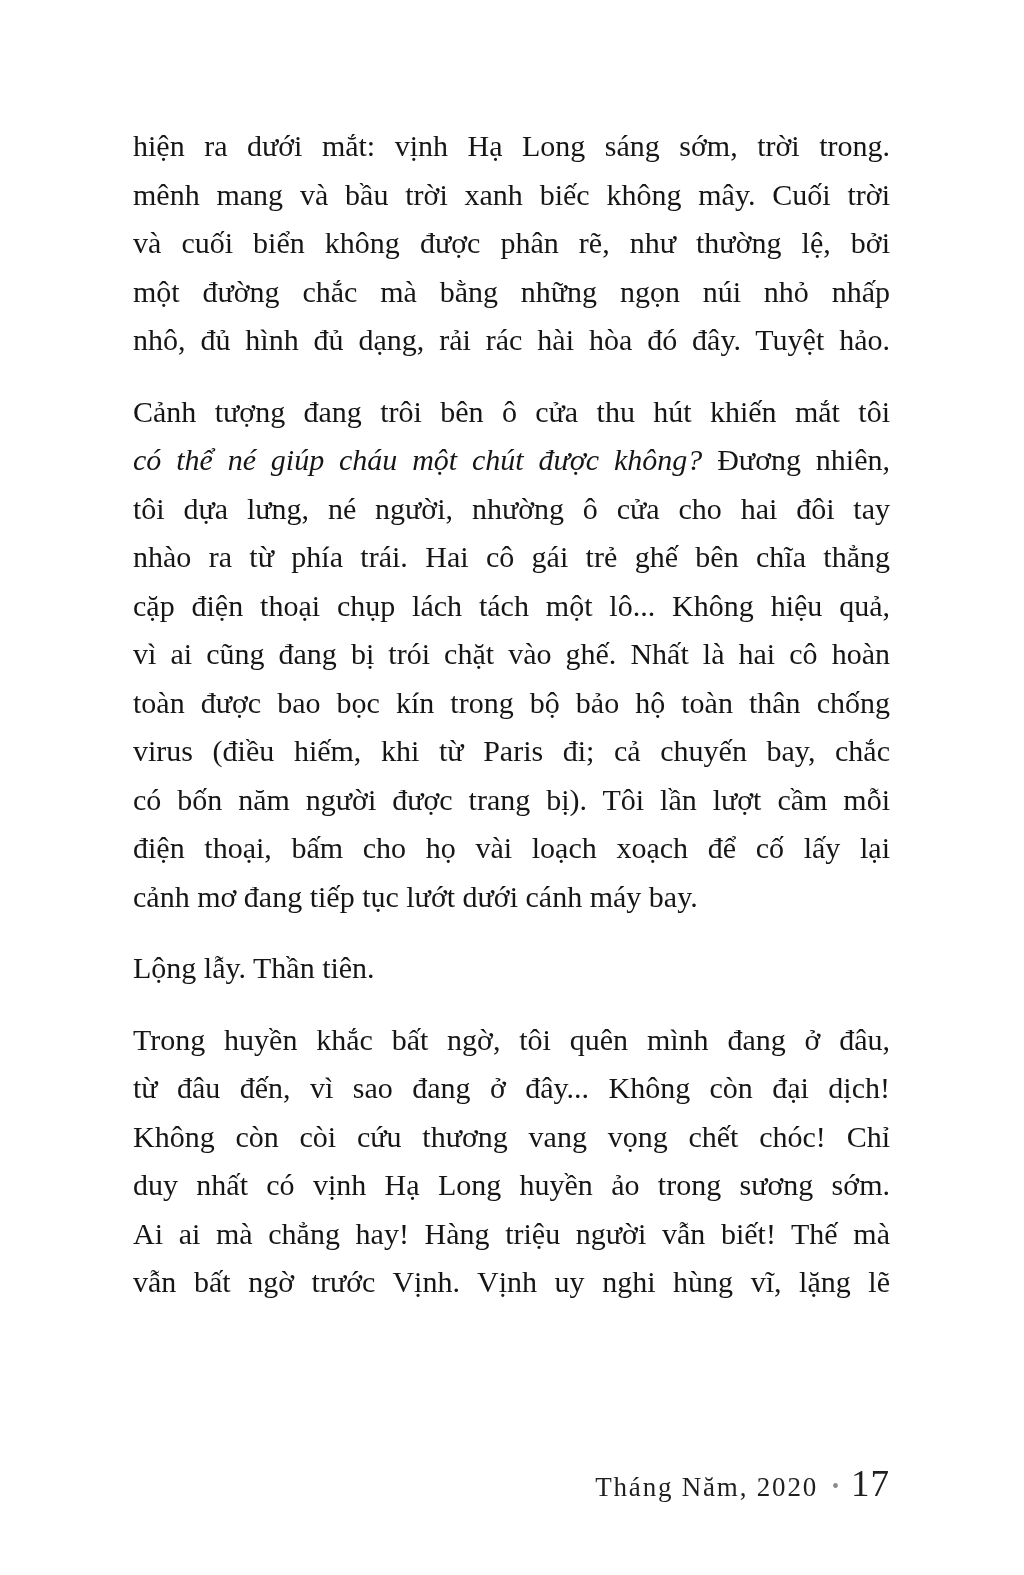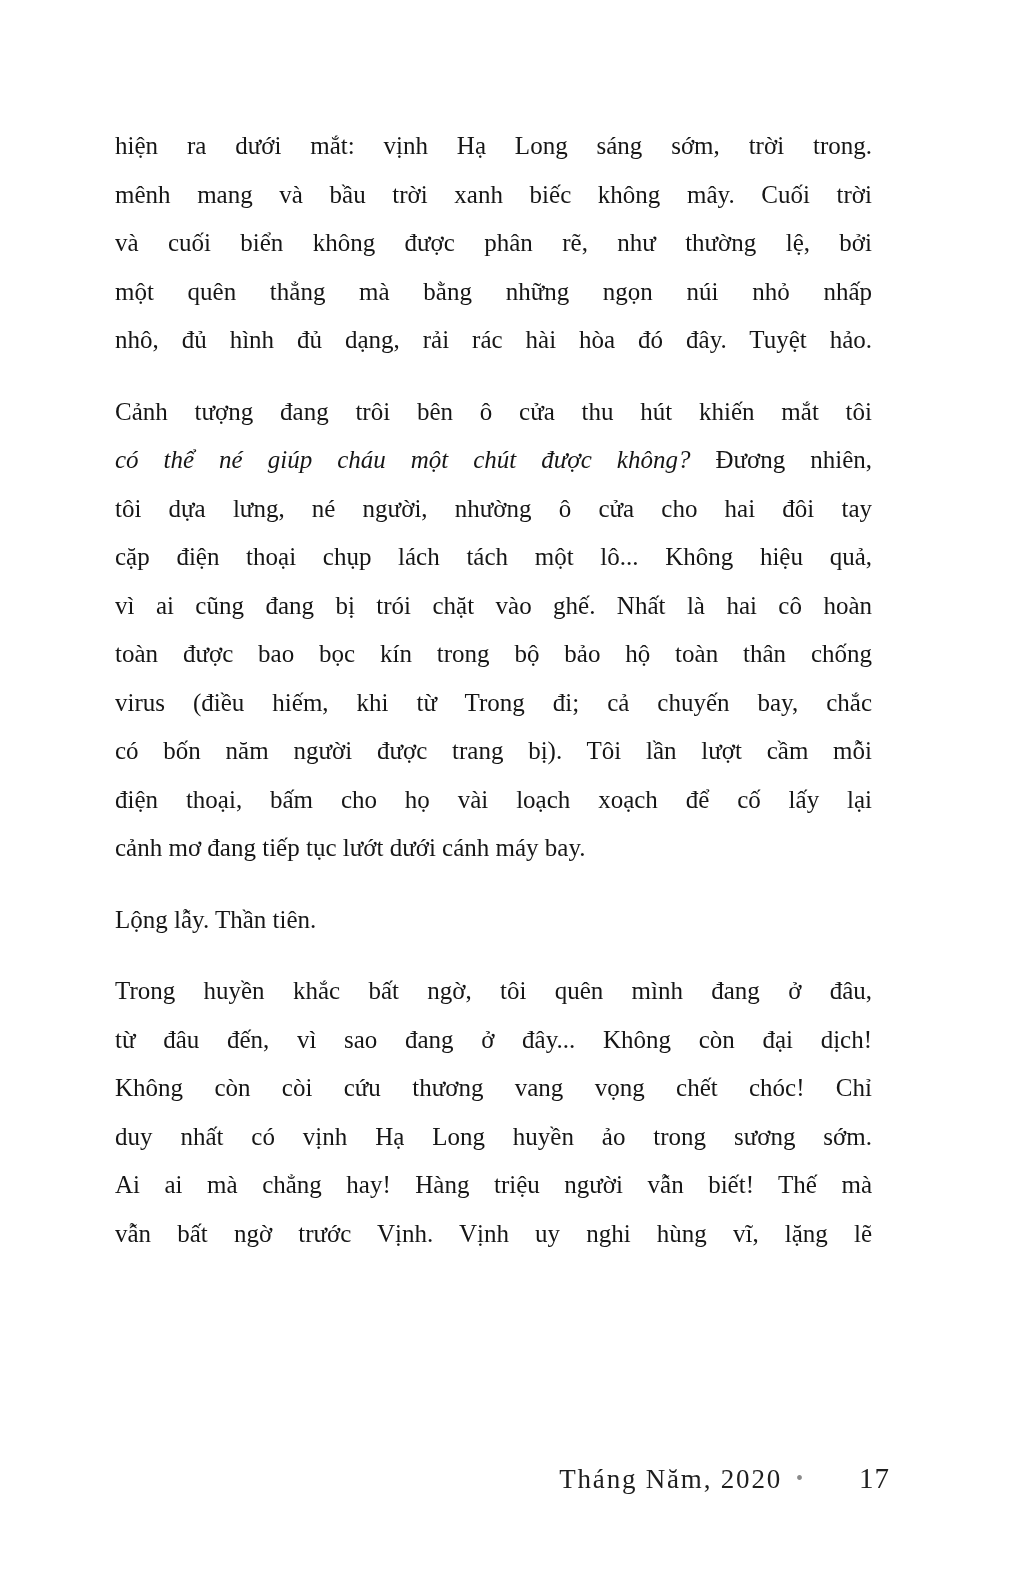--- a/index.html
+++ b/index.html
@@ -11,24 +11,24 @@
     position: relative;
     width: 1024px;
     height: 1575px;
     background: #ffffff;
     overflow: hidden;
     font-family: "Liberation Serif", "DejaVu Serif", serif;
     color: #161616;
   }
   .page-body {
     position: absolute;
-    left: 115px;
+    left: 133px;
     top: 122px;
     width: 757px;
-    font-size: 25px;
+    font-size: 30px;
     line-height: 48.5px;
   }
   .para {
     margin: 0 0 23px 0;
   }
   .line {
     white-space: normal;
   }
   .line.just {
     text-align: justify;
@@ -53,46 +53,46 @@
   }
   .footer .dot {
     display: inline-block;
     color: #8a8a8a;
     font-size: 20px;
     margin: 0 12px 0 14px;
     vertical-align: 3px;
     letter-spacing: 0;
   }
   .footer .pnum {
-    font-size: 29px;
+    font-size: 37px;
     letter-spacing: 1px;
-    margin-left: 44px;
   }
 </style>
 </head>
 <body>
 
 <div class="page">
 
   <div class="page-body">
       <div class="para">
         <div class="line just"><span class="rm">hiện ra dưới mắt: vịnh Hạ Long sáng sớm, trời trong.</span></div>
         <div class="line just"><span class="rm">mênh mang và bầu trời xanh biếc không mây. Cuối trời</span></div>
         <div class="line just"><span class="rm">và cuối biển không được phân rẽ, như thường lệ, bởi</span></div>
-        <div class="line just"><span class="rm">một quên thẳng mà bằng những ngọn núi nhỏ nhấp</span></div>
+        <div class="line just"><span class="rm">một đường chắc mà bằng những ngọn núi nhỏ nhấp</span></div>
         <div class="line just"><span class="rm">nhô, đủ hình đủ dạng, rải rác hài hòa đó đây. Tuyệt hảo.</span></div>
       </div>
       <div class="para">
         <div class="line just"><span class="rm">Cảnh tượng đang trôi bên ô cửa thu hút khiến mắt tôi</span></div>
         <div class="line just"><span class="em">có thể né giúp cháu một chút được không?</span><span class="rm"> Đương nhiên,</span></div>
         <div class="line just"><span class="rm">tôi dựa lưng, né người, nhường ô cửa cho hai đôi tay</span></div>
+        <div class="line just"><span class="rm">nhào ra từ phía trái. Hai cô gái trẻ ghế bên chĩa thẳng</span></div>
         <div class="line just"><span class="rm">cặp điện thoại chụp lách tách một lô... Không hiệu quả,</span></div>
         <div class="line just"><span class="rm">vì ai cũng đang bị trói chặt vào ghế. Nhất là hai cô hoàn</span></div>
         <div class="line just"><span class="rm">toàn được bao bọc kín trong bộ bảo hộ toàn thân chống</span></div>
-        <div class="line just"><span class="rm">virus (điều hiếm, khi từ Trong đi; cả chuyến bay, chắc</span></div>
+        <div class="line just"><span class="rm">virus (điều hiếm, khi từ Paris đi; cả chuyến bay, chắc</span></div>
         <div class="line just"><span class="rm">có bốn năm người được trang bị). Tôi lần lượt cầm mỗi</span></div>
         <div class="line just"><span class="rm">điện thoại, bấm cho họ vài loạch xoạch để cố lấy lại</span></div>
         <div class="line"><span class="rm">cảnh mơ đang tiếp tục lướt dưới cánh máy bay.</span></div>
       </div>
       <div class="para">
         <div class="line"><span class="rm">Lộng lẫy. Thần tiên.</span></div>
       </div>
       <div class="para">
         <div class="line just"><span class="rm">Trong huyền khắc bất ngờ, tôi quên mình đang ở đâu,</span></div>
         <div class="line just"><span class="rm">từ đâu đến, vì sao đang ở đây... Không còn đại dịch!</span></div>

